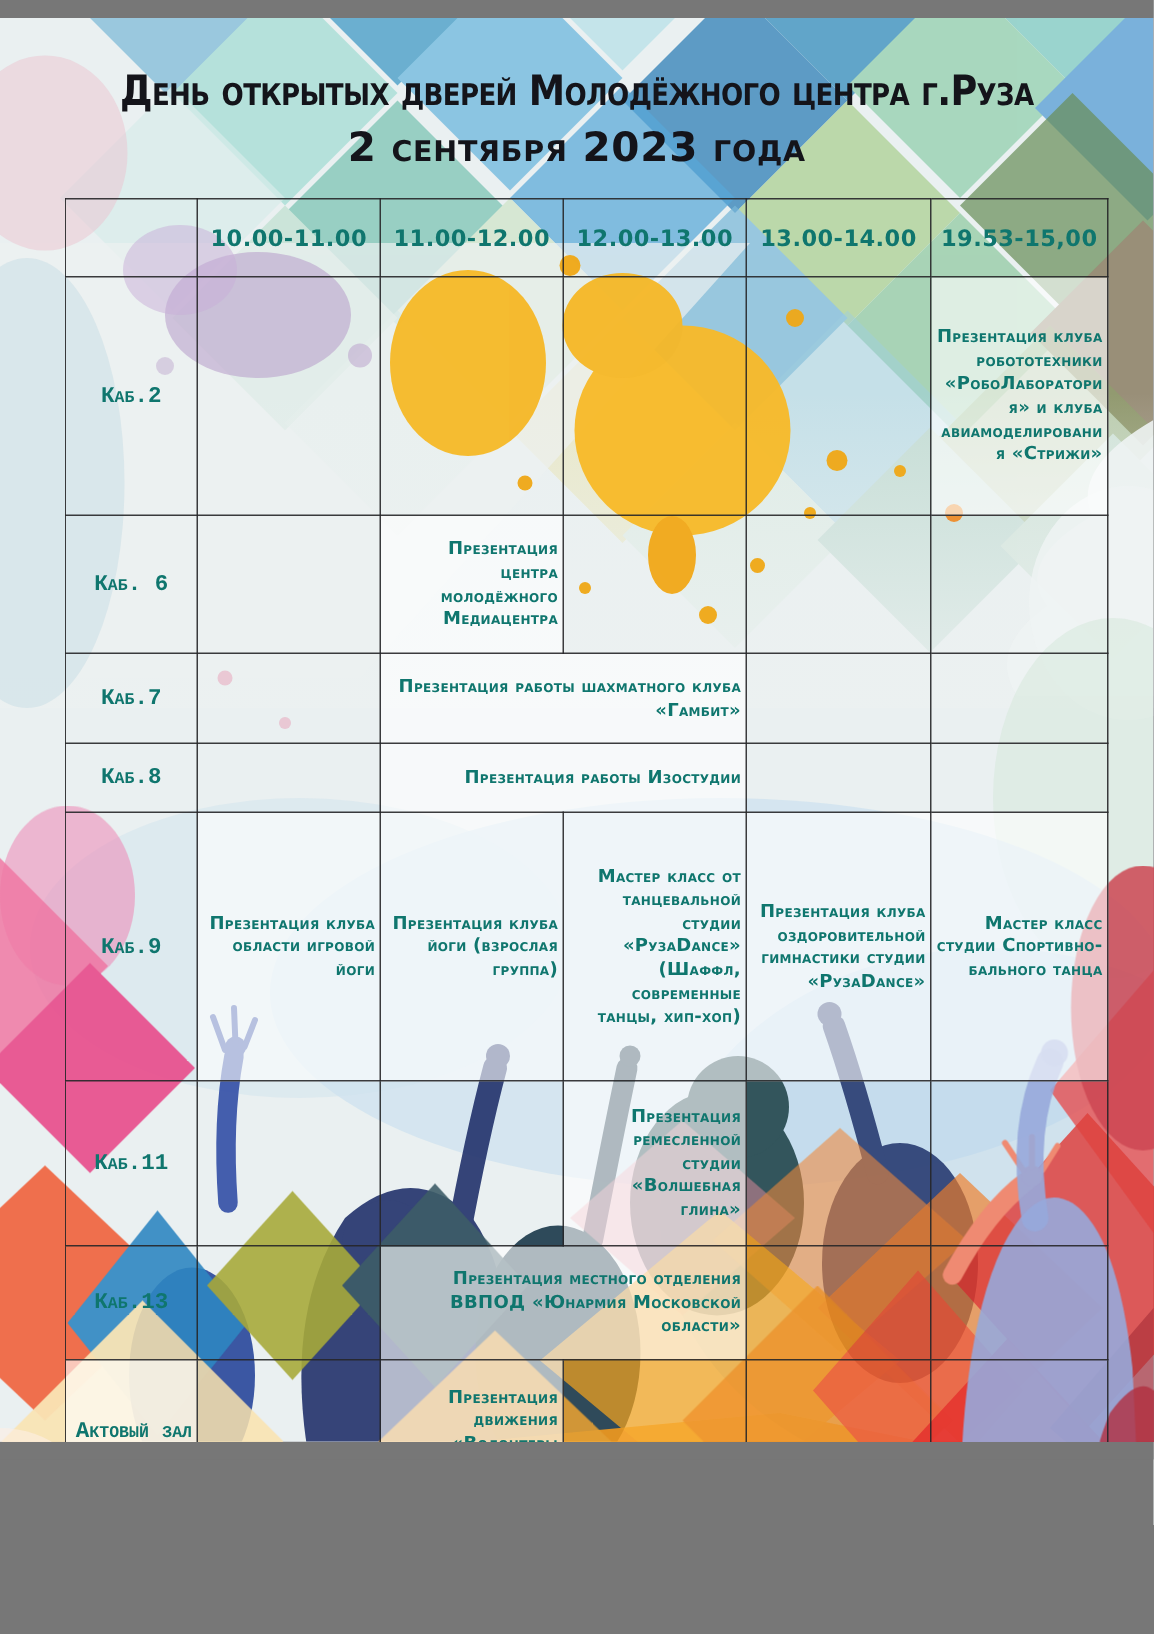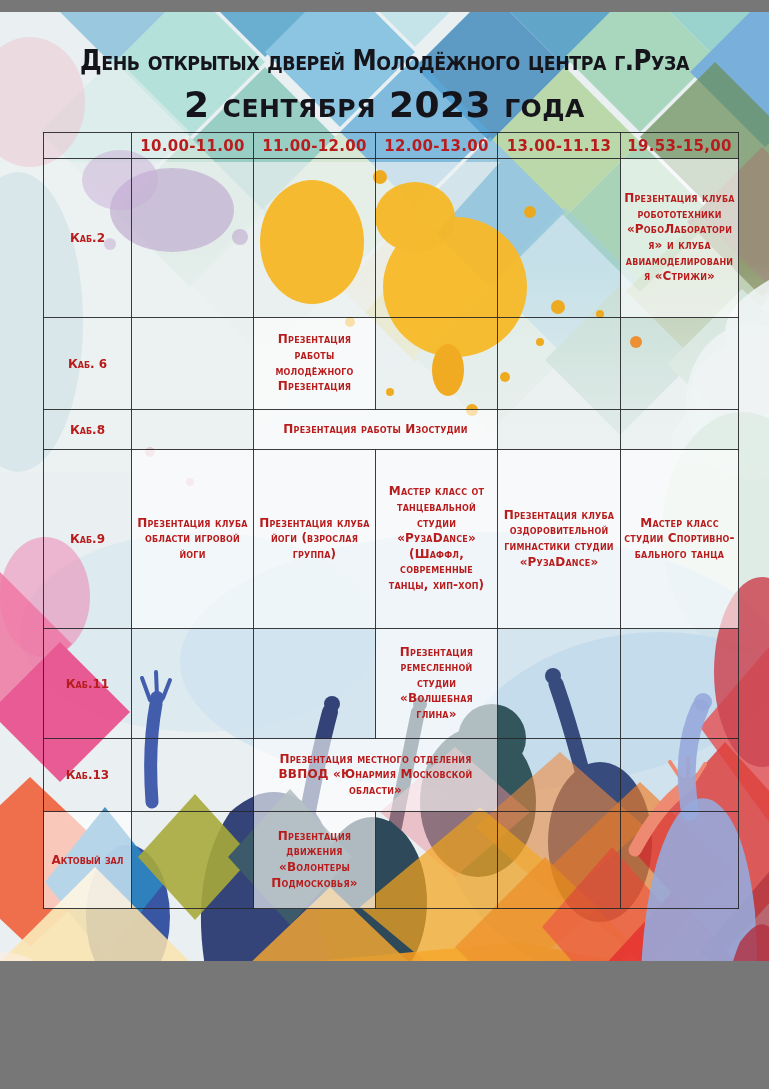--- a/index.html
+++ b/index.html
@@ -8,35 +8,35 @@
     background:#eaf0f1; font-family:"DejaVu Sans", sans-serif;
     margin:12px auto;
   }
   .bg { position:absolute; left:0; top:0; width:769px; height:1089px; z-index:0; }
 
   
   .title { position:absolute; top:30px; left:0; width:769px; text-align:center; z-index:2;
            color:#14141a; font-variant:small-caps; font-weight:600; }
   .title .l1 { font-size:28px; letter-spacing:-0.5px; white-space:nowrap;
                transform:scaleX(.87); transform-origin:50% 50%; line-height:1.35; }
-  .title .l2 { font-size:36px; letter-spacing:0.5px; line-height:1.4; }
+  .title .l2 { font-size:27px; letter-spacing:0.5px; line-height:1.4; }
 
   
   table.schedule { position:absolute; left:43px; top:120px; z-index:2;
                    border-collapse:collapse; table-layout:fixed; width:695px; }
   .schedule th, .schedule td {
-    border:1px solid rgba(38,38,40,.9); padding:1px 3px;
+    border:1px solid rgba(38,38,40,.9); padding:14px 3px;
     text-align:center; vertical-align:middle;
-    color:#b91c1c; font-variant:small-caps; font-weight:600;
+    color:#0f766e; font-variant:small-caps; font-weight:600;
     word-break:break-word; overflow-wrap:anywhere;
   }
   .schedule thead th { height:23px; font-size:15px; font-weight:600; letter-spacing:.3px; }
-  .schedule td.room { font-size:12px; }
+  .schedule td.room { font-size:15px;font-family:Liberation Mono, monospace; }
   .schedule td.cell { font-size:12px; line-height:1.3; letter-spacing:.2px; }
-  .schedule td.filled { background:rgba(255,255,255,.62); }
+  .schedule td.filled { background:rgba(255,255,255,.62);text-align:right; }
   tr.r0 { height:159px; } tr.r1 { height:92px; } tr.r2 { height:56px; }
   tr.r3 { height:40px; }  tr.r4 { height:179px; } tr.r5 { height:110px; }
   tr.r6 { height:73px; }  tr.r7 { height:97px; }
 
   
   .footer { position:absolute; left:111px; top:984px; z-index:2;
             font-family:"Liberation Sans", sans-serif; font-weight:700;
             font-size:36px; color:#2b2b2c; line-height:1.55; }
 
   
@@ -205,38 +205,45 @@
       <col style="width:122px">
         <col style="width:123px">
         <col style="width:118px">
     </colgroup>
     <thead>
       <tr>
         <th></th>
         <th>10.00-11.00</th>
         <th>11.00-12.00</th>
         <th>12.00-13.00</th>
-        <th>13.00-11.13</th>
+        <th>13.00-14.00</th>
         <th>19.53-15,00</th>
       </tr>
     </thead>
     <tbody>
       <tr class="r0">
         <td class="room">Каб.2</td>
         <td class="cell"></td>
         <td class="cell"></td>
         <td class="cell"></td>
         <td class="cell"></td>
         <td class="cell filled">Презентация клуба робототехники «РобоЛаборатория» и клуба авиамоделирования «Стрижи»</td>
       </tr>
       <tr class="r1">
         <td class="room">Каб. 6</td>
         <td class="cell"></td>
-        <td class="cell filled">Презентация работы молодёжного Презентация</td>
-        <td class="cell"></td>
+        <td class="cell filled">Презентация центра молодёжного Медиацентра</td>
+        <td class="cell"></td>
+        <td class="cell"></td>
+        <td class="cell"></td>
+      </tr>
+      <tr class="r2">
+        <td class="room">Каб.7</td>
+        <td class="cell"></td>
+        <td class="cell filled" colspan="2">Презентация работы шахматного клуба «Гамбит»</td>
         <td class="cell"></td>
         <td class="cell"></td>
       </tr>
       <tr class="r3">
         <td class="room">Каб.8</td>
         <td class="cell"></td>
         <td class="cell filled" colspan="2">Презентация работы Изостудии</td>
         <td class="cell"></td>
         <td class="cell"></td>
       </tr>

